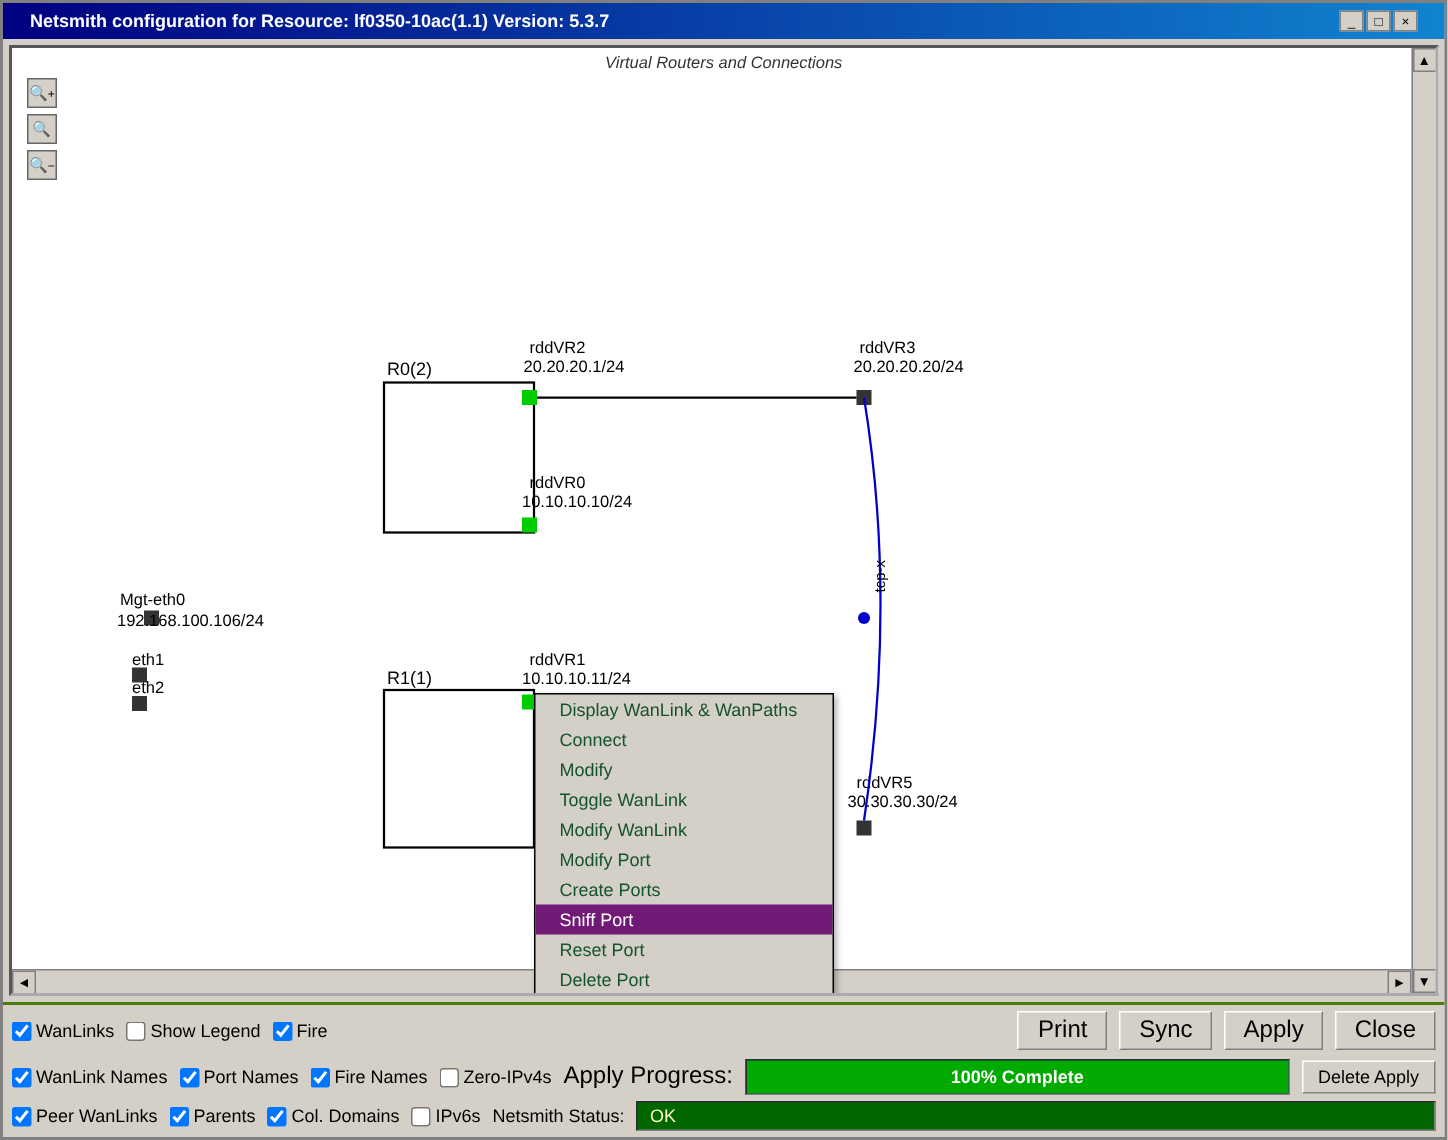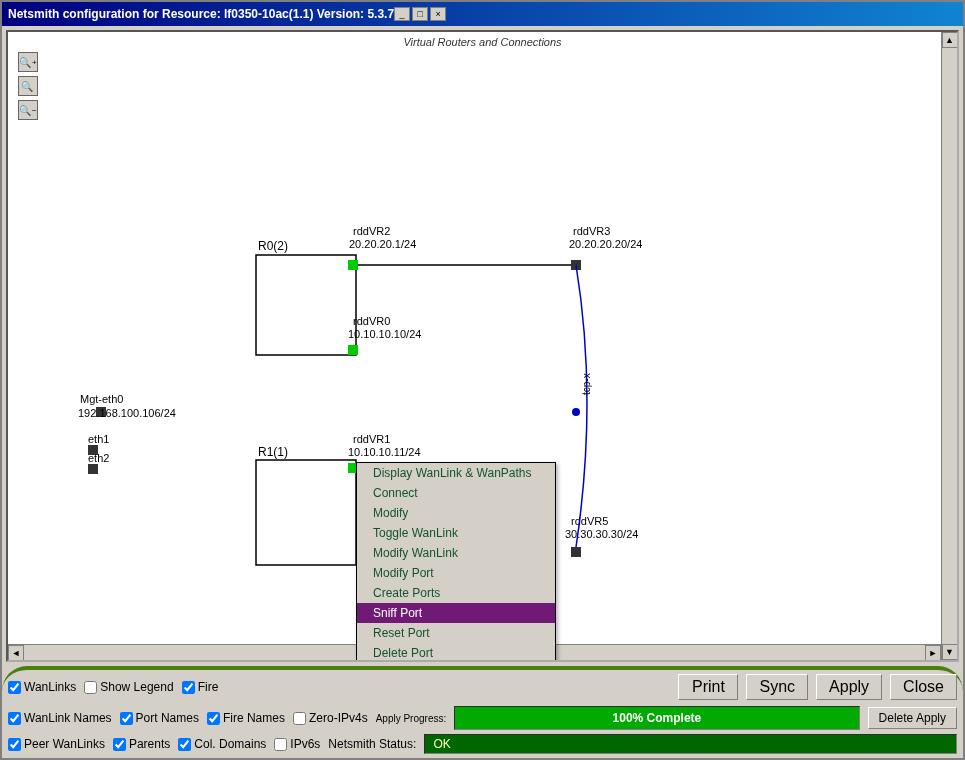--- a/index.html
+++ b/index.html
@@ -17,24 +17,24 @@
       height: 760px;
       background: #d4d0c8;
       border: 2px solid #808080;
       display: flex;
       flex-direction: column;
     }
 
     .title-bar {
       background: linear-gradient(to right, #000080, #1084d0);
       color: white;
-      padding: 3px 6px;
-      display: flex;
-      align-items: center;
-      justify-content: flex-start;
+      padding: 3px 18px;
+      display: flex;
+      align-items: center;
+      justify-content: space-between;
       height: 24px;
     }
 
     .title-bar-text {
       font-size: 12px;
       font-weight: bold;
       color: white;
     }
 
     .title-bar-buttons {
@@ -139,22 +139,21 @@
     }
 
     .context-menu-item:hover, .context-menu-item.selected {
       background: #701a75;
       color: white;
     }
 
     
     .bottom-section {
       background: #d4d0c8;
-      border-top: 4px solid #4d7c0f;
-      border-radius: 25px;
+      border-top: 2px solid #4d7c0f;
     }
 
     .checkbox-label {
       display: flex;
       align-items: center;
       gap: 3px;
       font-size: 12px;
       cursor: pointer;
     }
 
@@ -172,21 +171,21 @@
       background: #d4d0c8;
       border: 1px solid #808080;
       border-top-color: #fff;
       border-left-color: #fff;
       font-size: 16px;
       cursor: pointer;
       min-width: 60px;
     }
 
     .progress-label {
-      font-size: 10px;
+      font-size: 16px;
       white-space: nowrap;
     }
 
     .progress-bar-container {
       flex: 1;
       height: 24px;
       background: #000080;
       border: 1px inset #808080;
       position: relative;
       min-width: 200px;

